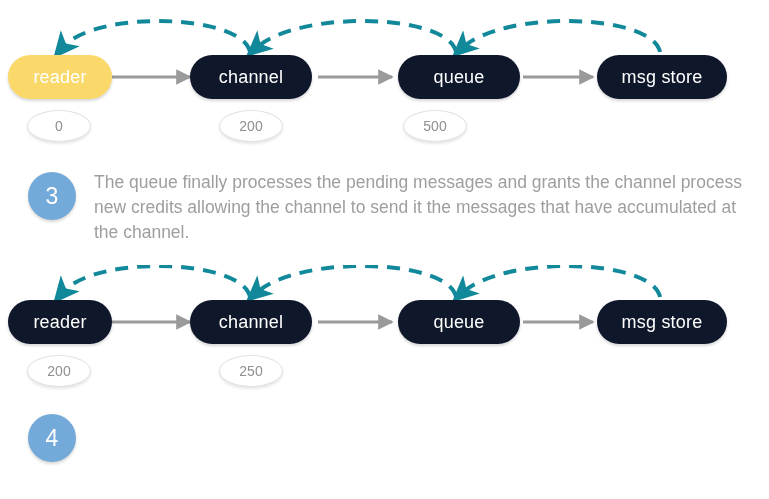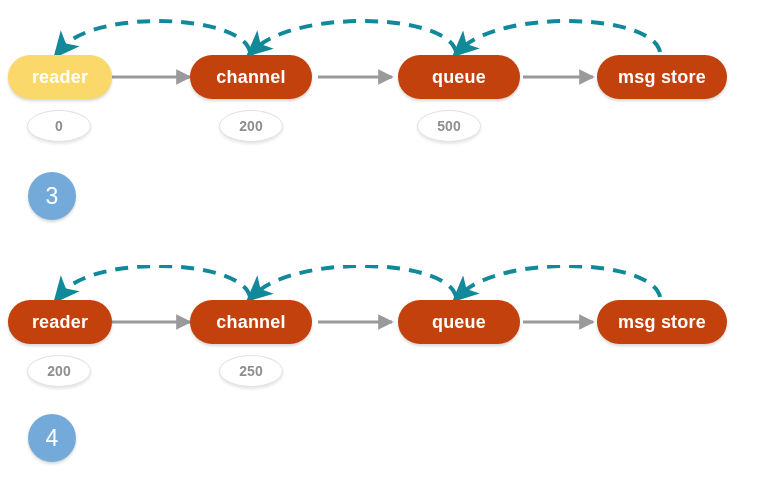--- a/index.html
+++ b/index.html
@@ -14,21 +14,20 @@
     overflow: hidden;
     font-family: "Liberation Sans", sans-serif;
     -webkit-font-smoothing: antialiased;
   }
 
   .diagram-row {
     position: absolute;
     left: 0;
     width: 769px;
     height: 150px;
-    font-weight: bold;
   }
   #diagram-row-1 { top: 0px; }
   #diagram-row-2 { top: 265px; }
 
   .arc-layer {
     position: absolute;
     left: 0;
     top: 0;
     width: 769px;
     height: 150px;
@@ -41,21 +40,21 @@
     border-radius: 22px;
     display: flex;
     align-items: center;
     justify-content: center;
     color: #ffffff;
     font-size: 18px;
     letter-spacing: 0.2px;
     box-shadow: 0 2px 3px rgba(0,0,0,0.16);
     box-sizing: border-box;
   }
-  .node.green  { background: #c2410c; }
+  .node.green  { background: #0f172a; }
   .node.yellow { background: #fad96a; }
 
   .value-bubble {
     position: absolute;
     width: 64px;
     height: 32px;
     border-radius: 50%;
     background: #ffffff;
     border: 1px solid #e2e2e2;
     box-shadow: 0 2px 3px rgba(0,0,0,0.10);
@@ -136,29 +135,30 @@
   <div class="node green" style="left:597px; top:55px; width:130px;">
     <span>msg store</span>
   </div>
 
   <div class="value-bubble" style="left:27px; top:110px;">
     <span>0</span>
   </div>
   <div class="value-bubble" style="left:219px; top:110px;">
     <span>200</span>
   </div>
-  <div class="value-bubble" style="left:417px; top:110px;">
+  <div class="value-bubble" style="left:403px; top:110px;">
     <span>500</span>
   </div>
 </div>
 
 <div class="step-block" id="step-block-3">
   <div class="step-circle">
     <span>3</span>
   </div>
+  <div class="step-text">The queue finally processes the pending messages and grants the channel process new credits allowing the channel to send it the messages that have accumulated at the channel.</div>
 </div>
 
 <div class="diagram-row" id="diagram-row-2">
 
   <svg class="arc-layer" viewBox="0 0 769 150" width="769" height="150">
     <defs>
       <marker id="teal-head-2" markerWidth="7" markerHeight="7" refX="3.2" refY="3.5" orient="auto" markerUnits="strokeWidth">
         <path d="M0,0.4 L6.6,3.5 L0,6.6 L1.7,3.5 Z" fill="#12899a"></path>
       </marker>
       <marker id="gray-head-2" markerWidth="5.2" markerHeight="5.2" refX="4.6" refY="2.6" orient="auto" markerUnits="strokeWidth">

